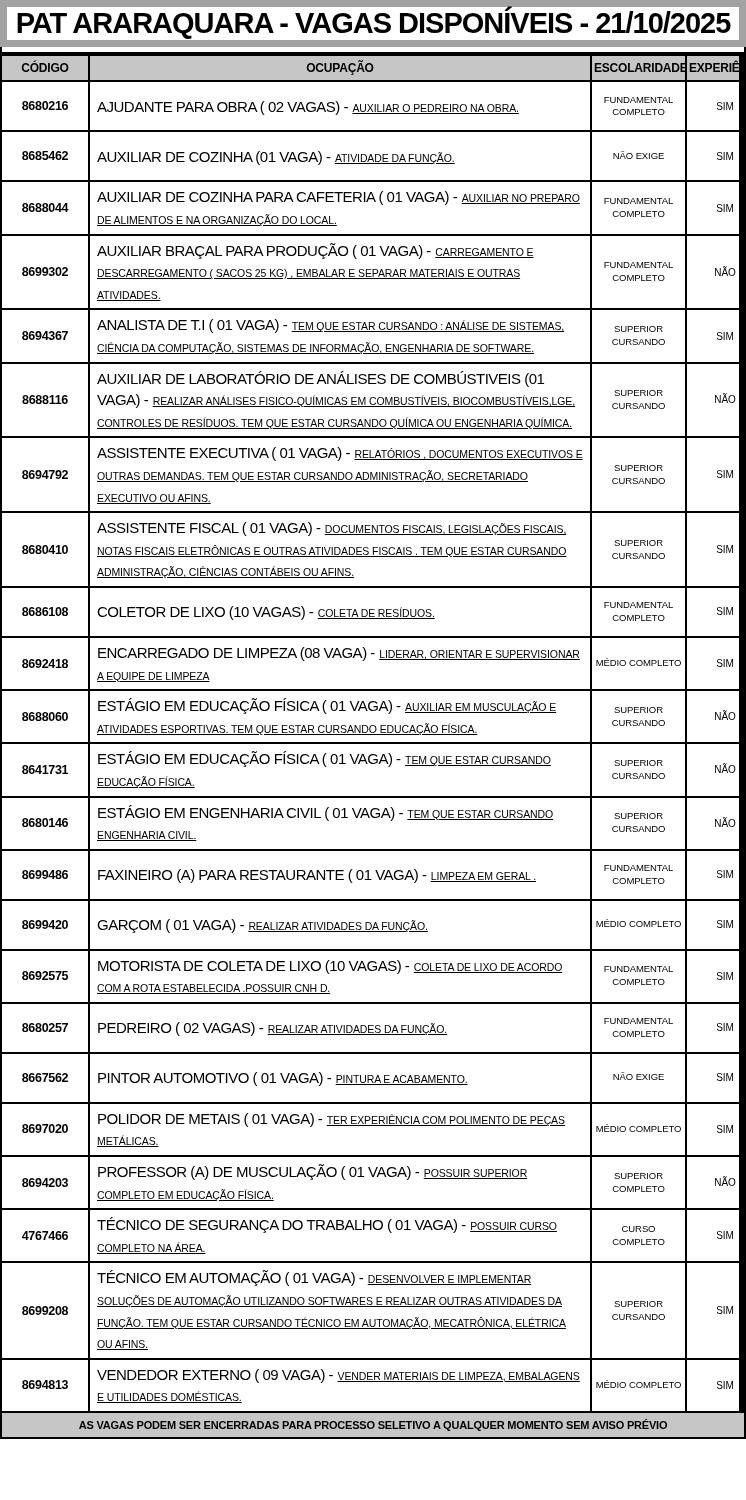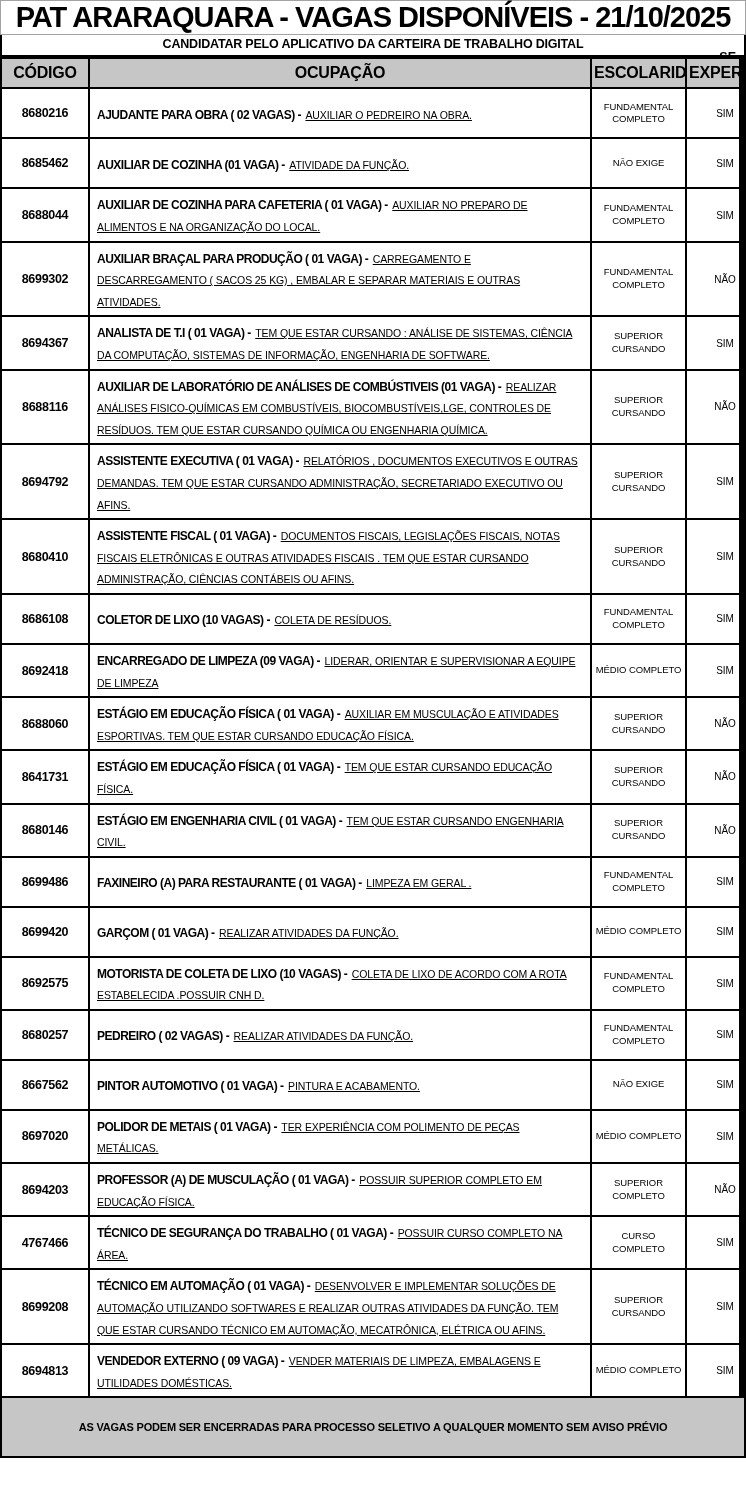--- a/index.html
+++ b/index.html
@@ -6,21 +6,21 @@
   body{
     width:746px;
     font-family:"Liberation Sans", sans-serif;
     color:#000;
     -webkit-font-smoothing:antialiased;
   }
   .sheet{width:746px;}
 
   
   .title-box{
-    border:1px solid #a3a3a3;
+    border:7px solid #a3a3a3;
     text-align:center;
     padding:1px 0 2px 0;
     background:#fff;
   }
   .title-box h1{
     margin:0;
     font-size:29px;
     font-weight:bold;
     letter-spacing:-1px;
     line-height:1.05;
@@ -80,41 +80,41 @@
     vertical-align:middle;
     overflow:hidden;
   }
   th.col-codigo, td.cell-codigo{width:82px;}
   th.col-ocupacao, td.cell-ocupacao{width:496px;}
   th.col-escolaridade, td.cell-escolaridade{width:89px;}
   th.col-experiencia, td.cell-experiencia{width:72px;}
 
   table.vagas thead th{
     background:#c6c6c6;
-    font-size:16px;
+    font-size:12px;
     font-weight:bold;
     text-align:center;
     padding:5px 2px;
     letter-spacing:-0.2px;
   }
   table.vagas tbody tr{height:50px;}
   td.cell-codigo{
     text-align:center;
     font-weight:bold;
     font-size:12.5px;
     letter-spacing:-0.3px;
   }
   td.cell-ocupacao{
     padding:4px 7px;
     text-align:left;
     line-height:1.35;
   }
   .occ-title{
-    font-weight:bold;
-    font-size:12px;
+    font-weight:normal;
+    font-size:15px;
     letter-spacing:-0.5px;
   }
   .occ-desc{
     font-size:10.5px;
     letter-spacing:-0.1px;
     text-decoration:underline;
   }
   td.cell-escolaridade{
     text-align:center;
     font-size:9.5px;
@@ -129,35 +129,34 @@
   }
 
   
   .footer-bar{
     border:2px solid #000;
     border-top:none;
     background:#c6c6c6;
     text-align:center;
     font-size:11px;
     font-weight:bold;
-    padding:23px 2px;
+    padding:6px 2px;
     letter-spacing:-0.2px;
   }
 </style>
 </head>
 <body>
 
 <div class="sheet">
 
   <div class="title-box">
     <h1>PAT ARARAQUARA - VAGAS DISPONÍVEIS - 21/10/2025</h1>
   </div>
 
   <div class="subtitle-box">
-    <div class="subtitle-line2">CANDIDATAR PELO APLICATIVO DA CARTEIRA DE TRABALHO DIGITAL</div>
     <span class="se-fragment">SE</span>
   </div>
 
   <div class="table-wrap">
     <table class="vagas">
       <thead>
         <tr>
           <th class="col-codigo">CÓDIGO</th>
           <th class="col-ocupacao">OCUPAÇÃO</th>
           <th class="col-escolaridade">ESCOLARIDADE</th>
@@ -223,21 +222,21 @@
 
   <tr>
     <td class="cell-codigo">8686108</td>
     <td class="cell-ocupacao"><span class="occ-title">COLETOR DE LIXO (10 VAGAS) -</span> <span class="occ-desc">COLETA DE RESÍDUOS.</span></td>
     <td class="cell-escolaridade">FUNDAMENTAL COMPLETO</td>
     <td class="cell-experiencia">SIM</td>
   </tr>
 
   <tr>
     <td class="cell-codigo">8692418</td>
-    <td class="cell-ocupacao"><span class="occ-title">ENCARREGADO DE LIMPEZA (09 VAGA) -</span> <span class="occ-desc">LIDERAR, ORIENTAR E SUPERVISIONAR A EQUIPE DE LIMPEZA</span></td>
+    <td class="cell-ocupacao"><span class="occ-title">ENCARREGADO DE LIMPEZA (08 VAGA) -</span> <span class="occ-desc">LIDERAR, ORIENTAR E SUPERVISIONAR A EQUIPE DE LIMPEZA</span></td>
     <td class="cell-escolaridade">MÉDIO COMPLETO</td>
     <td class="cell-experiencia">SIM</td>
   </tr>
 
   <tr>
     <td class="cell-codigo">8688060</td>
     <td class="cell-ocupacao"><span class="occ-title">ESTÁGIO EM EDUCAÇÃO FÍSICA ( 01 VAGA) -</span> <span class="occ-desc">AUXILIAR EM MUSCULAÇÃO E ATIVIDADES ESPORTIVAS. TEM QUE ESTAR CURSANDO EDUCAÇÃO FÍSICA.</span></td>
     <td class="cell-escolaridade">SUPERIOR CURSANDO</td>
     <td class="cell-experiencia">NÃO</td>
   </tr>

